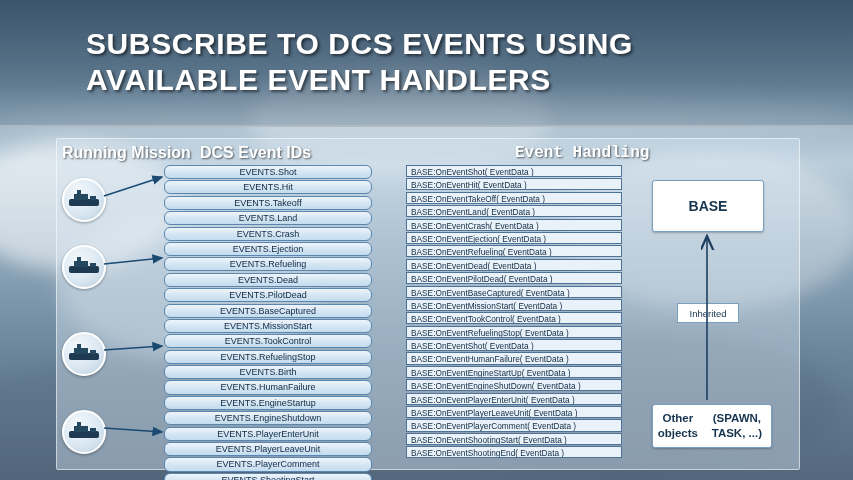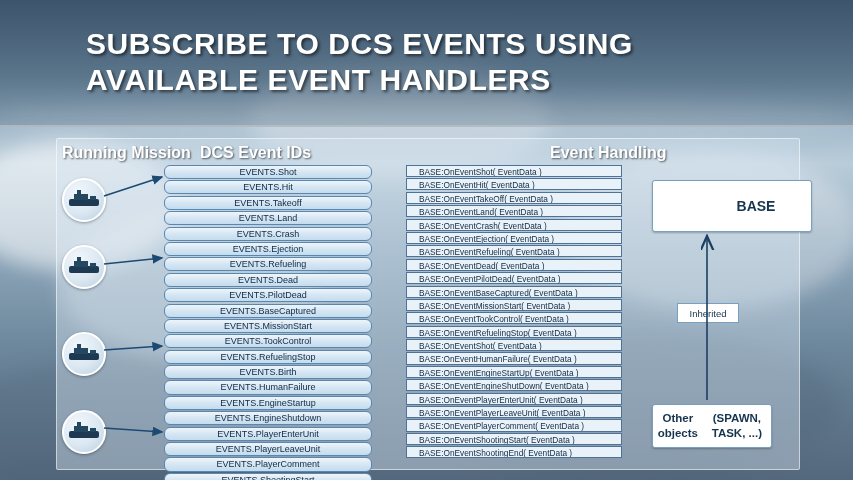--- a/index.html
+++ b/index.html
@@ -71,21 +71,21 @@
   .col-header {
     position: absolute;
     color: #ffffff;
     font-size: 16px;
     font-weight: bold;
     text-shadow: 1px 1px 2px rgba(0,0,0,0.6);
     white-space: nowrap;
   }
   #hdr-running  { left: 62px;  top: 144px; }
   #hdr-ids      { left: 200px; top: 144px; }
-  #hdr-handling { left: 550px; top: 144px; }
+  #hdr-handling { left: 515px; top: 144px; font-family: Liberation Mono, monospace; }
 
   
   #ids-col {
     position: absolute;
     left: 164px;
     top: 165px;
     width: 208px;
   }
   .pill {
     height: 12.1px;
@@ -110,21 +110,21 @@
   }
   .hbox {
     height: 12.1px;
     margin-bottom: 1.3px;
     background: #eaf2f9;
     border: 1px solid #4e7396;
     color: #102a42;
     font-size: 8.3px;
     line-height: 12px;
     text-align: left;
-    padding-left: 12px;
+    padding-left: 4px;
     white-space: nowrap;
     overflow: hidden;
     box-sizing: border-box;
   }
 
   
   .mission-icon {
     position: absolute;
     width: 40px;
     height: 40px;
@@ -145,21 +145,20 @@
     background: #ffffff;
     border: 1px solid #7aa0c0;
     border-radius: 3px;
     color: #17344f;
     font-size: 14px;
     font-weight: bold;
     display: flex;
     align-items: center;
     justify-content: center;
     box-shadow: 0 1px 2px rgba(0,0,0,0.25);
-    padding-left: 48px;
   }
   #inherited-box {
     position: absolute;
     left: 677px;
     top: 303px;
     width: 60px;
     height: 18px;
     background: #ffffff;
     border: 1px solid #7aa0c0;
     color: #17344f;

